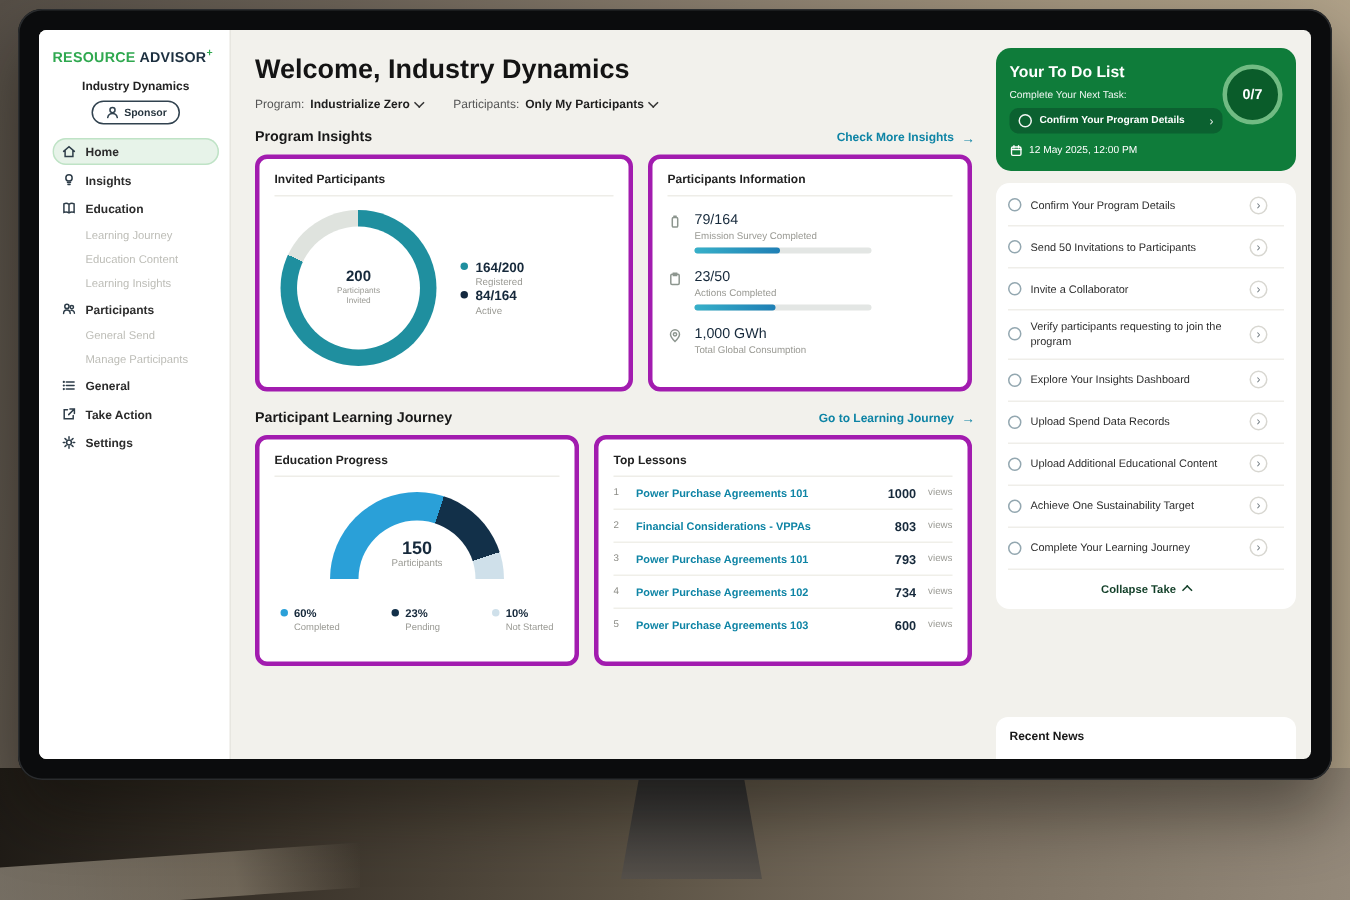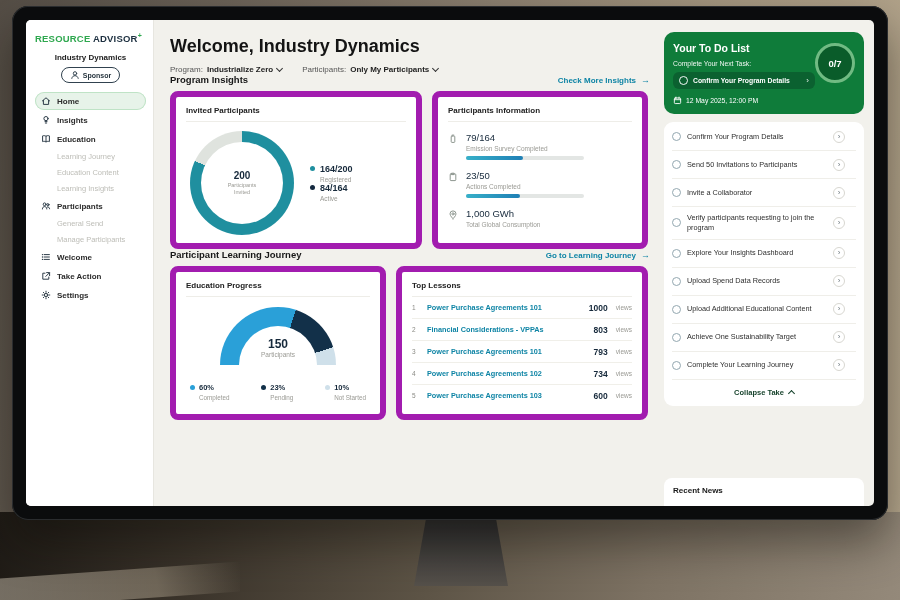--- a/index.html
+++ b/index.html
@@ -26,26 +26,26 @@
   .nicon svg{width:10px;height:10px}
 
   
   .main{flex:1;padding:16px 12px 0 16px;min-width:0}
   .welcome{font-size:18px;font-weight:bold;color:#141414}
   .filters{display:flex;gap:20px;margin-top:8px;font-size:8px;align-items:center}
   .filter{display:flex;align-items:center;gap:4px;cursor:pointer}
   .flabel{color:#555}
   .fval{font-weight:bold;color:#1e1e1e}
   .caret{width:5px;height:5px;border-right:1.4px solid #333;border-bottom:1.4px solid #333;transform:rotate(45deg);margin-top:-3px}
-  .sec{display:flex;justify-content:space-between;align-items:flex-end;margin-top:0;margin-bottom:6px}
+  .sec{display:flex;justify-content:space-between;align-items:center;margin-top:12px;margin-bottom:6px}
   .sec-title{font-size:9.5px;font-weight:bold;color:#181818}
   .sec-link{font-size:8px;font-weight:bold;color:#0e84a5;display:flex;gap:5px;align-items:center;cursor:pointer}
   .arrow{font-size:9px}
   .cards{display:flex;gap:10px}
-  .card{background:#fff;border:6px solid #a21caf;border-radius:8px;padding:9px 10px}
+  .card{background:#fff;border:3px solid #a21caf;border-radius:8px;padding:9px 10px}
   .card-title{font-size:8px;font-weight:bold;color:#222;padding-bottom:6px;border-bottom:1px solid #eeede8}
 
   .card-invited{width:252px;height:158px}
   .inv-body{display:flex;align-items:center;margin-top:9px}
   .donut{position:relative;width:104px;height:104px;border-radius:50%;background:conic-gradient(#1f8f9f 0 82%,#dfe3de 82% 100%);margin-left:4px}
   .donut-ring2{position:absolute;inset:13px;border-radius:50%;background:conic-gradient(#14293f 0 51%,#edefeb 51% 100%)}
   .donut-hole{position:absolute;inset:11px;border-radius:50%;background:#fff;display:flex;flex-direction:column;align-items:center;justify-content:center;text-align:center}
   .dh-val{font-size:10px;font-weight:bold;color:#16293b}
   .dh-lab{font-size:5.5px;color:#9a9a94;margin-top:1px;width:40px;line-height:1.3}
   .leg{display:flex;flex-direction:column;margin-left:16px;justify-content:center}
@@ -182,21 +182,21 @@
           <div class="nav-item sub">
               <span>Manage Participants</span>
             </div>
           <div class="nav-item">
             <span class="nicon">
                 <svg viewBox="0 0 10 10" fill="none" stroke="#2e3d49" stroke-width="1" stroke-linecap="round">
                   <path d="M3.2 2.6 H8.4 M3.2 5 H8.4 M3.2 7.4 H8.4"></path>
                   <path d="M1.5 2.6 H1.6 M1.5 5 H1.6 M1.5 7.4 H1.6" stroke-width="1.4"></path>
                 </svg>
               </span>
-            <span>Welcome</span>
+            <span>General</span>
           </div>
           <div class="nav-item">
             <span class="nicon">
                 <svg viewBox="0 0 10 10" fill="none" stroke="#2e3d49" stroke-width="1" stroke-linecap="round">
                   <path d="M4 2.2 H1.8 V8.2 H7.8 V6"></path>
                   <path d="M5.6 1.6 H8.6 V4.6 M8.4 1.8 L4.8 5.4"></path>
                 </svg>
               </span>
             <span>Take Action</span>
           </div>

